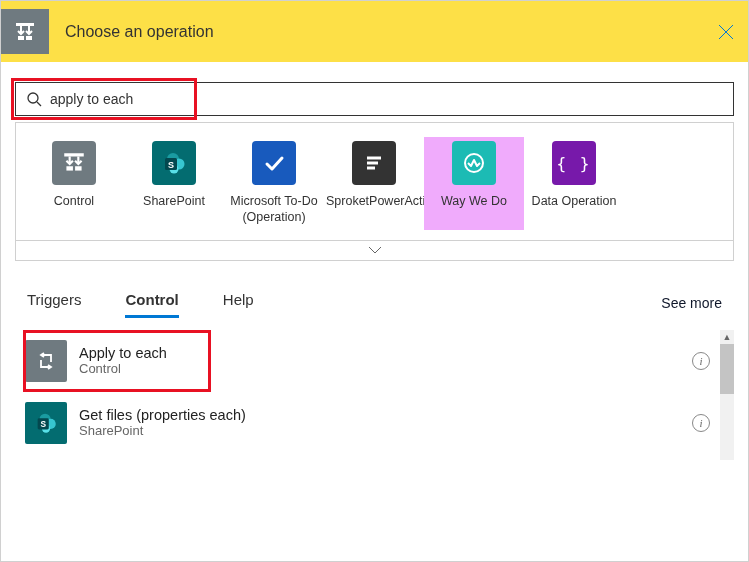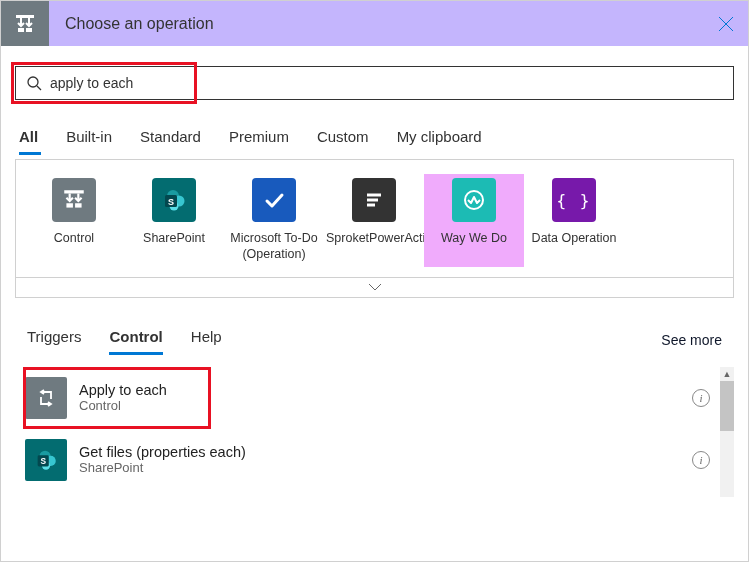--- a/index.html
+++ b/index.html
@@ -1,19 +1,19 @@
 <!DOCTYPE html>
 <html><head>
 <meta charset="utf-8">
 <style>
   * { box-sizing: border-box; margin: 0; padding: 0; font-family: "Segoe UI", Arial, sans-serif; }
   body { background: #fff; width: 749px; height: 562px; border: 1px solid #d0d0d0; overflow: hidden; position: relative; }
 
   
-  .header { height: 45px; background: #c4b5fd; display: flex; align-items: center; }
+  .header { height: 61px; background: #fde047; display: flex; align-items: center; }
   .header-icon { width: 48px; height: 45px; background: #6f7a80; display: flex; align-items: center; justify-content: center; }
   .header-title { flex: 1; font-size: 16px; color: #333; padding-left: 16px; }
   .header-close { width: 44px; height: 45px; display: flex; align-items: center; justify-content: center; cursor: pointer; color: #0078d4; font-size: 18px; }
 
   .content { padding: 0 14px; }
 
   
   .search-wrap { margin-top: 20px; position: relative; }
   .search-highlight { position: absolute; top: -4px; left: -4px; width: 186px; height: 42px; border: 3px solid #e81123; z-index: 5; pointer-events: none; }
   .search-box { width: 100%; height: 34px; border: 1px solid #333; display: flex; align-items: center; padding: 0 10px; }
@@ -32,21 +32,21 @@
   .connector { width: 100px; text-align: center; cursor: pointer; padding: 4px 2px; }
   .connector.hover { background: #f0abfc; }
   .conn-icon { width: 44px; height: 44px; margin: 0 auto 8px auto; border-radius: 4px; display: flex; align-items: center; justify-content: center; }
   .conn-label { font-size: 12.5px; color: #333; line-height: 1.3; }
 
   
   .expand-row { border: 1px solid #d0d0d0; border-top: none; height: 20px; display: flex; align-items: center; justify-content: center; cursor: pointer; }
 
   
   .action-header { display: flex; align-items: center; margin-top: 30px; padding: 0 12px; }
-  .action-tabs { display: flex; gap: 28px; }
+  .action-tabs { display: flex; gap: 44px; }
   .action-tab { font-size: 15px; color: #333; padding-bottom: 8px; cursor: pointer; position: relative; }
   .action-tab.active { font-weight: 700; }
   .action-tab.active::after { content: ""; position: absolute; left: 0; right: 0; bottom: -2px; height: 3px; background: #0078d4; }
   .see-more { margin-left: auto; font-size: 14px; color: #0f172a; cursor: pointer; }
 
   
   .action-list { margin-top: 14px; position: relative; padding-right: 14px; }
   .action-item { display: flex; align-items: center; padding: 10px 10px; cursor: pointer; }
   .ai-icon { width: 42px; height: 42px; border-radius: 2px; display: flex; align-items: center; justify-content: center; flex-shrink: 0; }
   .ai-text { padding-left: 12px; flex: 1; }
@@ -99,28 +99,20 @@
     <div class="search-highlight"></div>
     <div class="search-box">
       <svg width="16" height="16" viewBox="0 0 16 16">
         <circle cx="7" cy="7" r="5" fill="none" stroke="#333" stroke-width="1.3"></circle>
         <line x1="11" y1="11" x2="15" y2="15" stroke="#333" stroke-width="1.3"></line>
       </svg>
       <input class="search-input" value="apply to each" style="">
     </div>
   </div>
 
-  <div class="cat-tabs">
-    <div class="cat-tab active">All</div>
-    <div class="cat-tab">Built-in</div>
-    <div class="cat-tab">Standard</div>
-    <div class="cat-tab">Premium</div>
-    <div class="cat-tab">Custom</div>
-    <div class="cat-tab">My clipboard</div>
-  </div>
 
   <div class="connector-panel">
     <div class="connector-grid">
       <div class="connector">
         <div class="conn-icon bg-control">
           <svg width="26" height="26" viewBox="0 0 24 24" fill="none">
             <rect x="3" y="3" width="18" height="3" fill="#fff"></rect>
             <line x1="8" y1="6" x2="8" y2="12" stroke="#fff" stroke-width="2"></line>
             <line x1="16" y1="6" x2="16" y2="12" stroke="#fff" stroke-width="2"></line>
             <polyline points="5,10 8,13 11,10" fill="none" stroke="#fff" stroke-width="2"></polyline>

